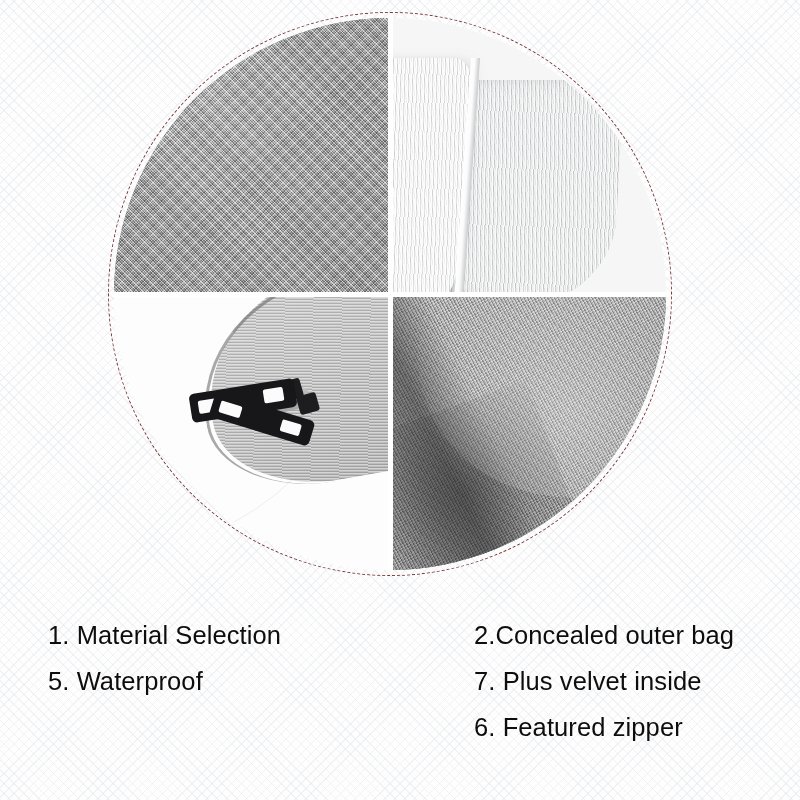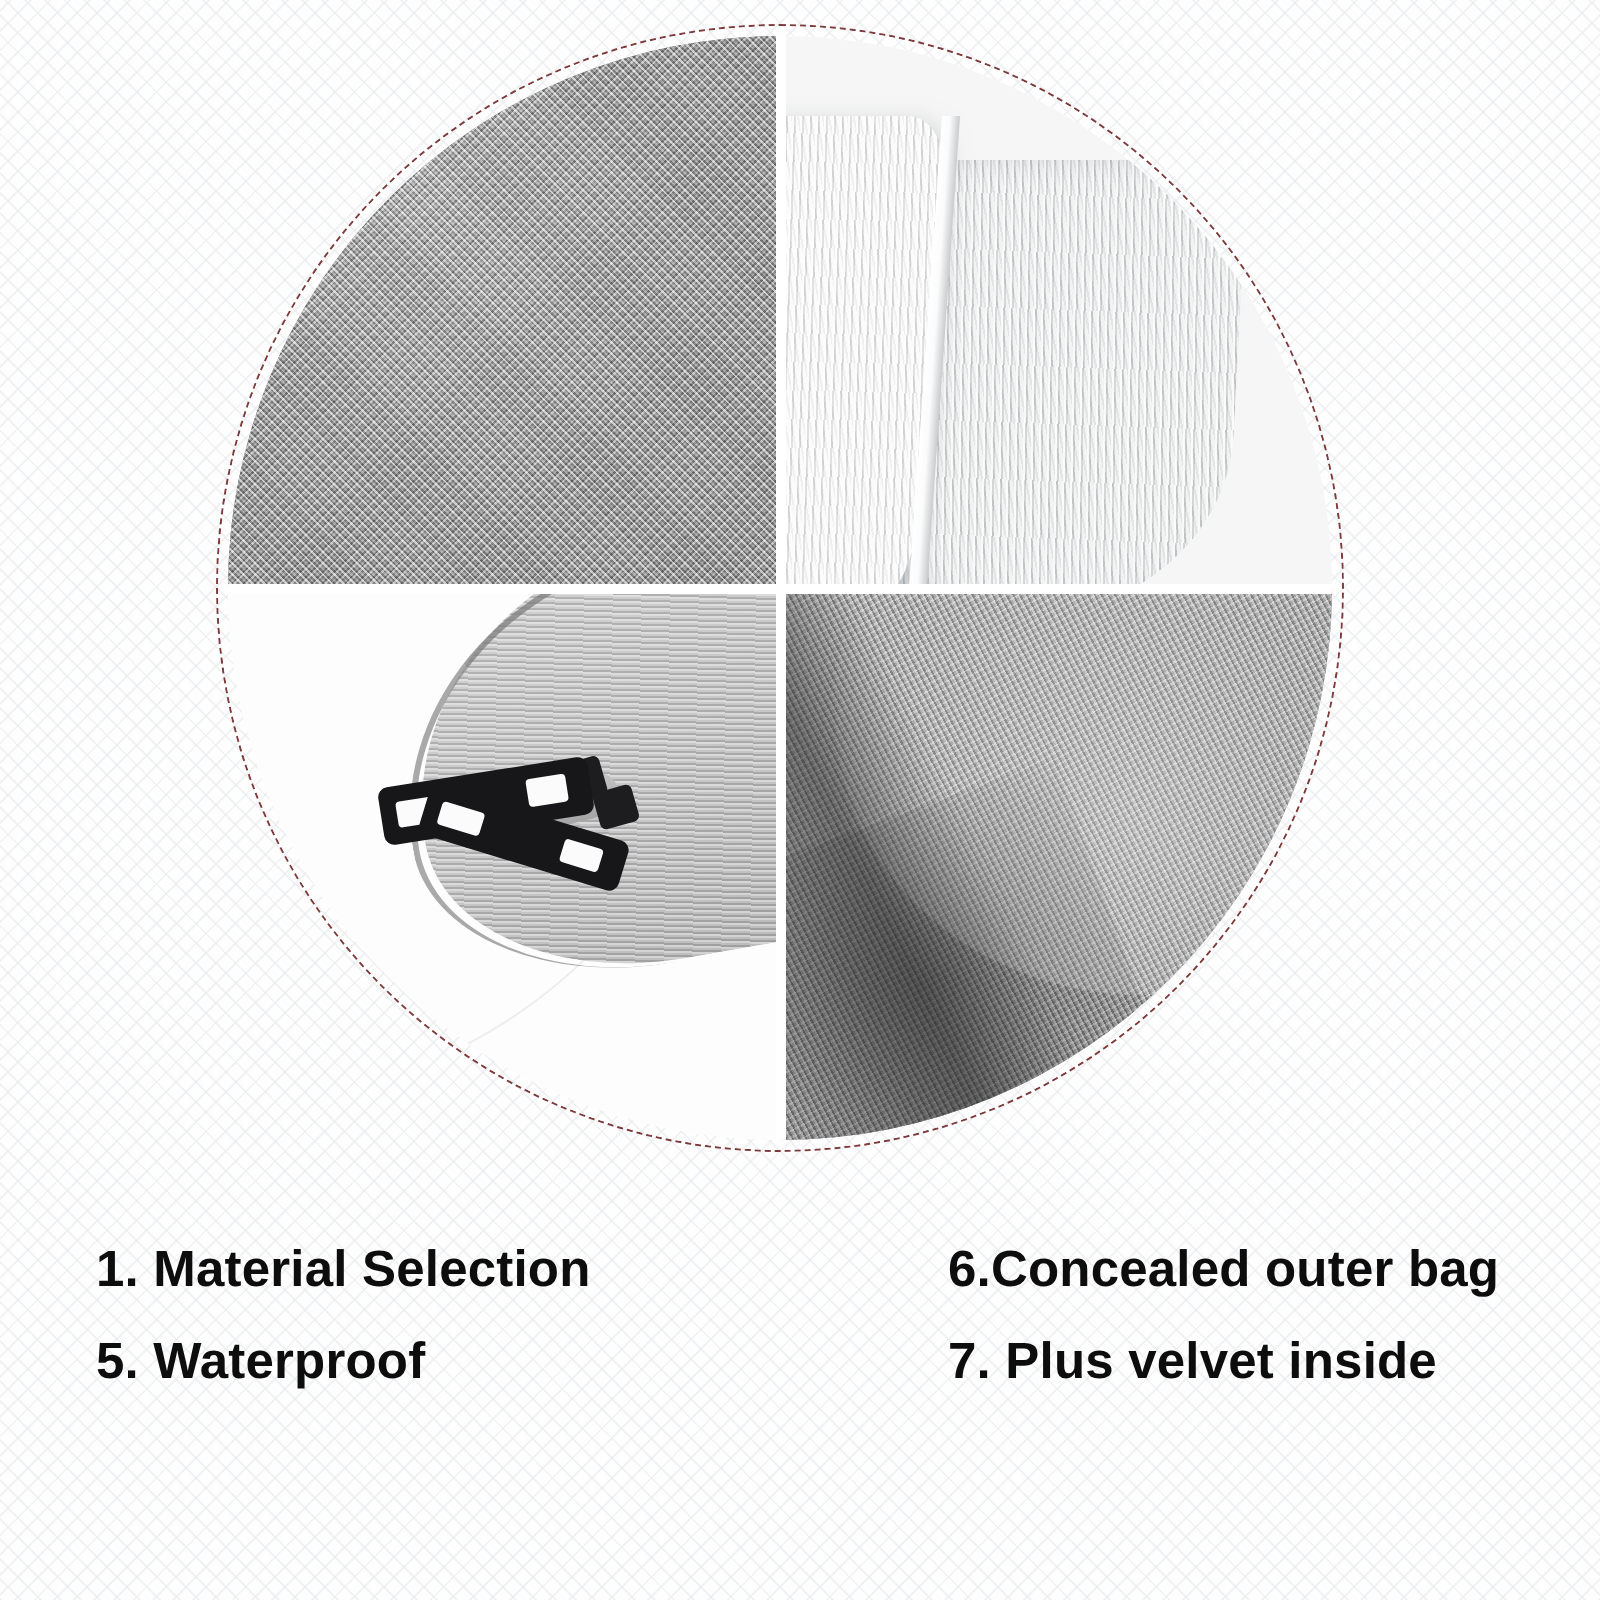--- a/index.html
+++ b/index.html
@@ -279,21 +279,20 @@
   }
 
   
   #features {
     position: absolute;
     left: 0;
     top: 612px;
     width: 800px;
     height: 188px;
     display: flex;
-    font-weight: bold;
   }
   .feat-col {
     flex: 0 0 auto;
     display: flex;
     flex-direction: column;
     justify-content: flex-start;
   }
   .feat-col.left  { width: 437px; padding-left: 48px; box-sizing: border-box; }
   .feat-col.right { width: 363px; padding-left: 37px; box-sizing: border-box; }
 
@@ -358,18 +357,19 @@
   </div>
 
   <div id="features">
 
     <div class="feat-col left">
       <div class="feat-item">1. Material Selection</div>
       <div class="feat-item">5. Waterproof</div>
     </div>
 
     <div class="feat-col right">
-      <div class="feat-item">6.Concealed outer bag</div>
+      <div class="feat-item">2.Concealed outer bag</div>
       <div class="feat-item">7. Plus velvet inside</div>
+      <div class="feat-item">6. Featured zipper</div>
     </div>
   </div>
 
 </div>
 
 </body></html>

